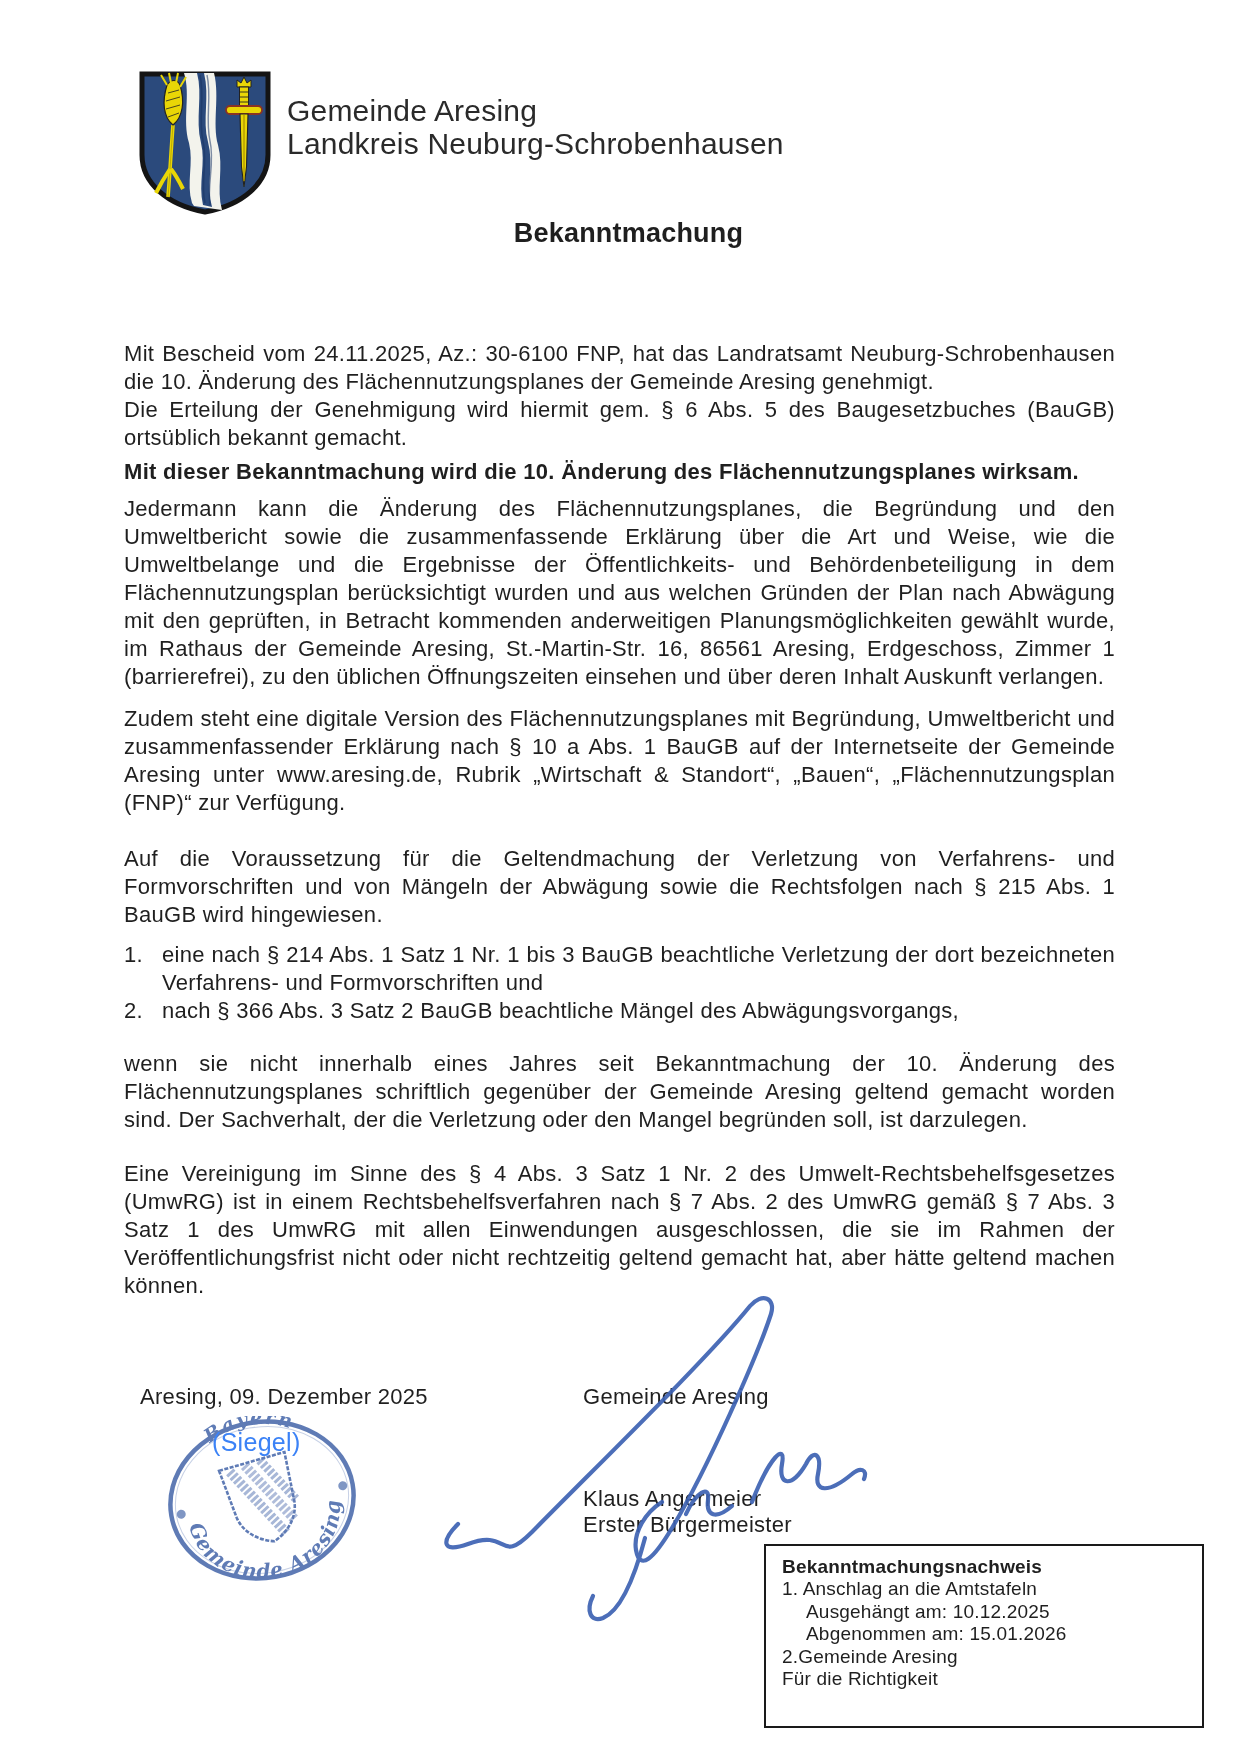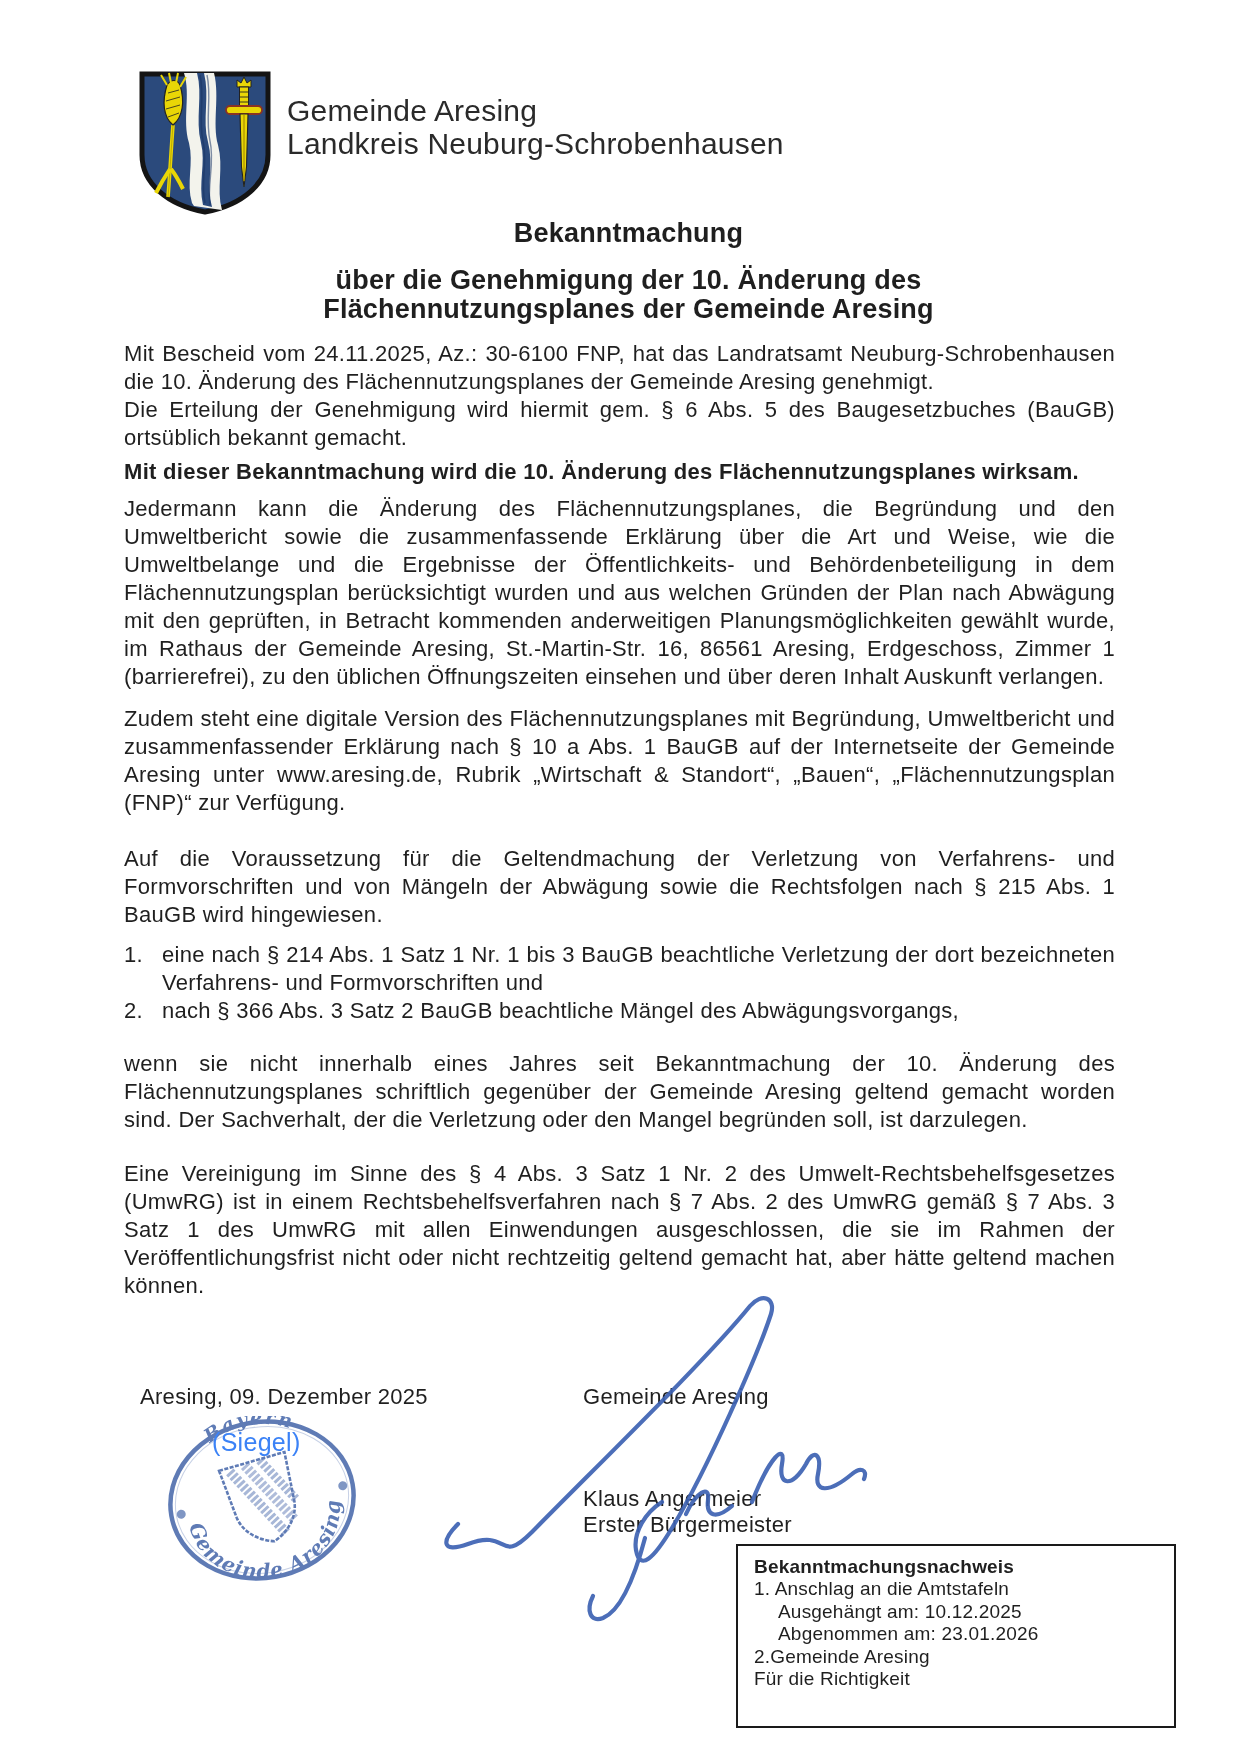--- a/index.html
+++ b/index.html
@@ -37,21 +37,21 @@
   
   .sig-date{position:absolute;left:140px;top:1384px;font-size:22px;letter-spacing:.3px;}
   .sig-org{position:absolute;left:583px;top:1384px;font-size:22px;letter-spacing:.3px;}
   .stamp{position:absolute;left:163px;top:1416px;width:198px;height:168px;z-index:2;}
   .siegel{position:absolute;left:212px;top:1428px;font-size:25px;color:#3b82f6;z-index:3;letter-spacing:.3px;}
   .signature-svg{position:absolute;left:440px;top:1288px;width:445px;height:345px;z-index:5;}
   .sig-name{position:absolute;left:583px;top:1486px;font-size:22px;letter-spacing:.3px;z-index:4;}
   .sig-role{position:absolute;left:583px;top:1512px;font-size:22px;letter-spacing:.3px;z-index:4;}
   
   .nachweis{
-    position:absolute;left:736px;top:1544px;width:440px;height:184px;
+    position:absolute;left:764px;top:1544px;width:440px;height:184px;
     box-sizing:border-box;border:2px solid #1a1a1a;
     padding:10px 28px 0 16px;
     font-size:19px;line-height:22.4px;letter-spacing:.2px;
   }
   .nachweis .nw-title{font-weight:bold;}
   .nachweis .ind{padding-left:24px;}
   .nachweis .last-row{position:relative;}
   .nachweis .last-row .right{position:absolute;left:219px;top:0;}
 </style>
 </head>
@@ -88,24 +88,20 @@
     </g>
   </svg>
 
   <div class="org-block">
     <div>Gemeinde Aresing</div>
     <div>Landkreis Neuburg-Schrobenhausen</div>
   </div>
 
   <div class="title-block">
     <div class="main-title">Bekanntmachung</div>
-    <div class="sub-titles">
-      <div>über die Genehmigung der 10. Änderung des</div>
-      <div>Flächennutzungsplanes der Gemeinde Aresing</div>
-    </div>
   </div>
 
   <div class="body-col">
     <p>Mit Bescheid vom 24.11.2025, Az.: 30-6100 FNP, hat das Landratsamt Neuburg-Schrobenhausen die 10. Änderung des Flächennutzungsplanes der Gemeinde Aresing genehmigt.</p>
     <p class="mb6">Die Erteilung der Genehmigung wird hiermit gem. § 6 Abs. 5 des Baugesetzbuches (BauGB) ortsüblich bekannt gemacht.</p>
     <p class="bold mb9">Mit dieser Bekanntmachung wird die 10. Änderung des Flächennutzungsplanes wirksam.</p>
     <p class="mb14">Jedermann kann die Änderung des Flächennutzungsplanes, die Begründung und den Umweltbericht sowie die zusammenfassende Erklärung über die Art und Weise, wie die Umweltbelange und die Ergebnisse der Öffentlichkeits- und Behördenbeteiligung in dem Flächennutzungsplan berücksichtigt wurden und aus welchen Gründen der Plan nach Abwägung mit den geprüften, in Betracht kommenden anderweitigen Planungsmöglichkeiten gewählt wurde, im Rathaus der Gemeinde Aresing, St.-Martin-Str. 16, 86561 Aresing, Erdgeschoss, Zimmer 1 (barrierefrei), zu den üblichen Öffnungszeiten einsehen und über deren Inhalt Auskunft verlangen.</p>
     <p class="mb28">Zudem steht eine digitale Version des Flächennutzungsplanes mit Begründung, Umweltbericht und zusammenfassender Erklärung nach § 10 a Abs. 1 BauGB auf der Internetseite der Gemeinde Aresing unter www.aresing.de, Rubrik „Wirtschaft &amp; Standort“, „Bauen“, „Flächennutzungsplan (FNP)“ zur Verfügung.</p>
     <p class="mb12">Auf die Voraussetzung für die Geltendmachung der Verletzung von Verfahrens- und Formvorschriften und von Mängeln der Abwägung sowie die Rechtsfolgen nach § 215 Abs. 1 BauGB wird hingewiesen.</p>
     <div class="li">
@@ -158,18 +154,18 @@
     </g>
   </svg>
 
   <div class="sig-name">Klaus Angermeier</div>
   <div class="sig-role">Erster Bürgermeister</div>
 
   <div class="nachweis">
     <div class="nw-title">Bekanntmachungsnachweis</div>
     <div>1. Anschlag an die Amtstafeln</div>
     <div class="ind">Ausgehängt am: 10.12.2025</div>
-    <div class="ind">Abgenommen am: 23.01.2026</div>
+    <div class="ind">Abgenommen am: 15.01.2026</div>
     <div>2.Gemeinde Aresing</div>
     <div>Für die Richtigkeit</div>
   </div>
 
 </div>
 
 </body></html>

